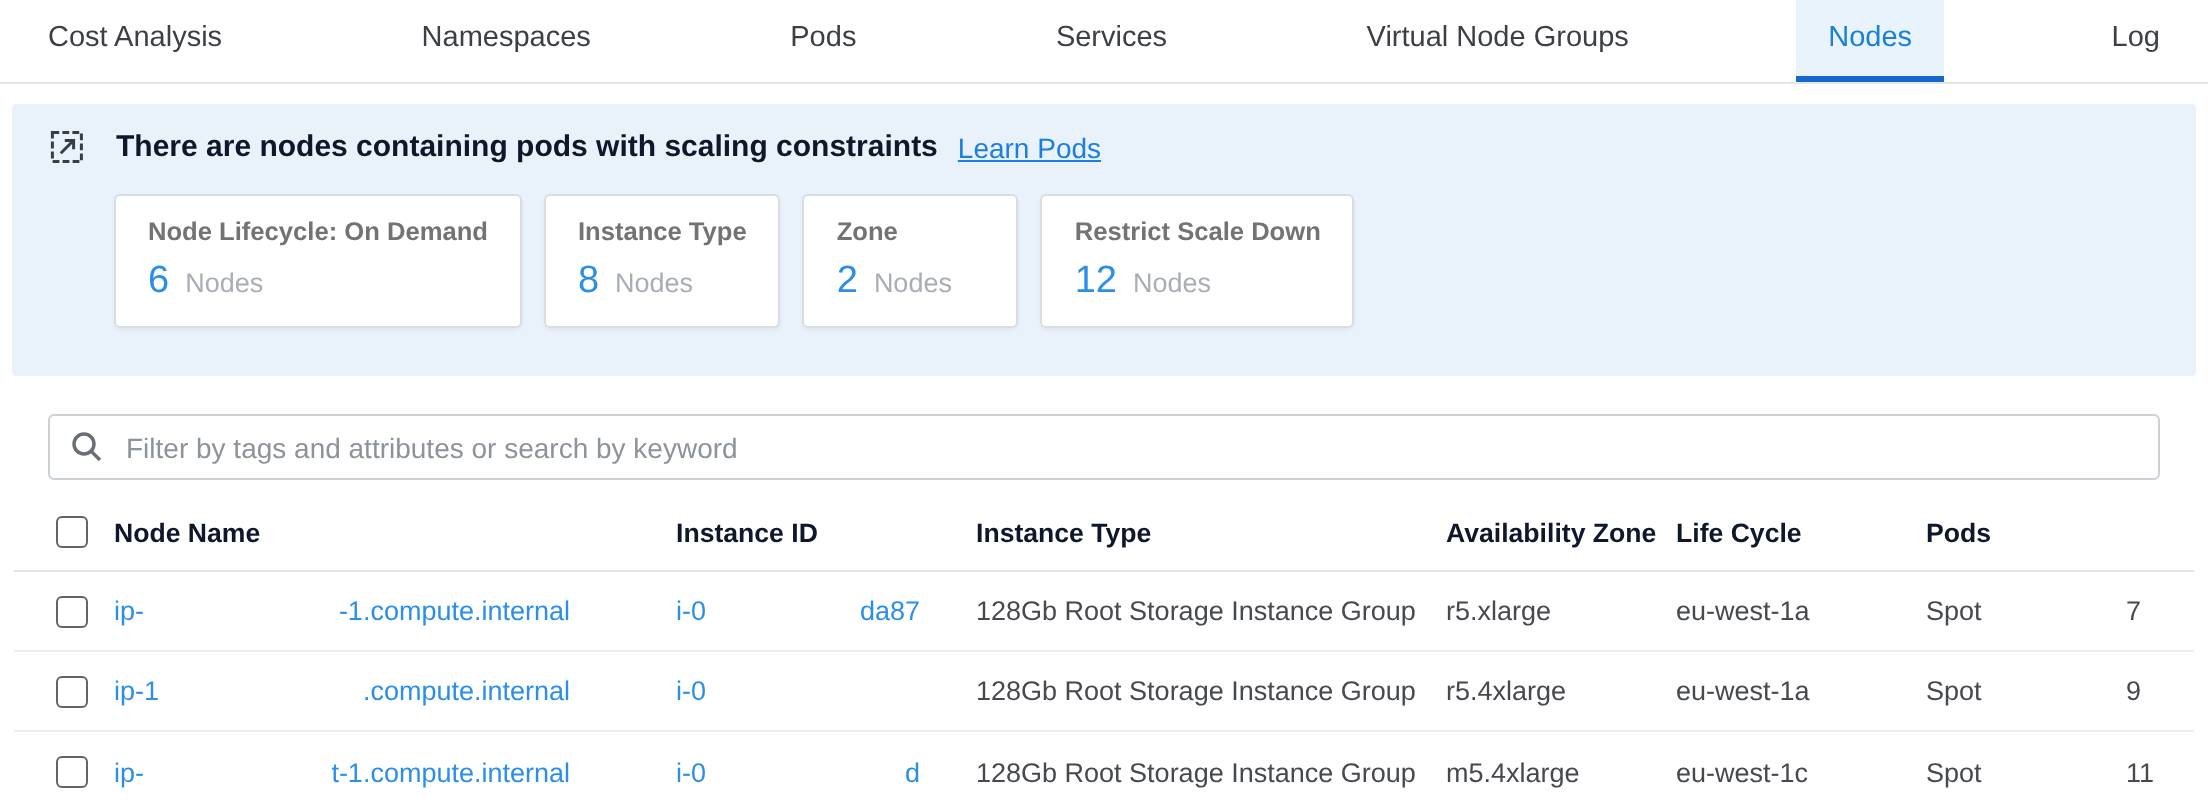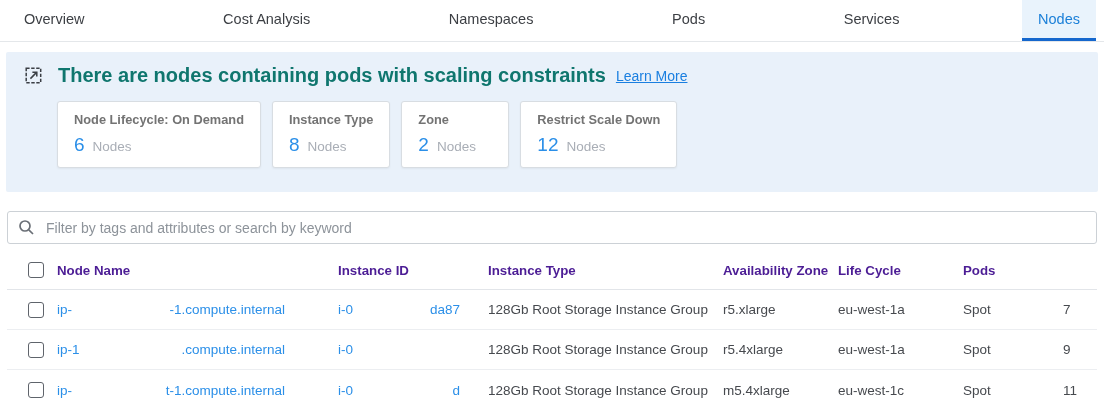--- a/index.html
+++ b/index.html
@@ -24,94 +24,95 @@
     color:#1a7fd8; background:#e9f3fc; border-bottom-color:#1567cd;
   }
 
   
   .banner {
     margin:10px 6px 0; background:#e9f1fa; border-radius:2px;
     padding:12px 18px 24px;
   }
   .banner-head { display:flex; align-items:center; }
   .banner-icon { width:19px; height:19px; flex:0 0 auto; margin-right:15px; }
-  .banner-text { font-size:20px; font-weight:600; color:#0f766e; }
+  .banner-text { font-size:15px; font-weight:600; color:#0f172a; }
   .learn-more {
     margin-left:10px; font-size:14px; font-weight:400;
     color:#1a7fe0; text-decoration:underline; cursor:pointer;
   }
   .cards { display:flex; gap:11px; margin:14px 0 0 33px; }
   .card {
     background:#fff; border:1px solid #d8dde2; border-radius:3px;
     padding:10px 16px 11px; box-shadow:0 1px 2px rgba(0,0,0,0.05);
     cursor:pointer; min-width:108px;
   }
   .card-title { font-size:12.8px; font-weight:600; color:#737373; white-space:nowrap; }
   .card-count { margin-top:7px; display:flex; align-items:baseline; gap:8px; }
   .card-num  { font-size:19px; color:#2b8fe8; }
   .card-unit { font-size:13.5px; color:#a9aeb6; }
 
   
   .search {
-    margin:19px 7px 0; height:33px; border:1px solid #ccd1d6; border-radius:3px;
+    margin:19px 24px 0; height:33px; border:1px solid #ccd1d6; border-radius:3px;
     display:flex; align-items:center; padding:0 10px; gap:9px; background:#fff;
   }
   .search svg { flex:0 0 auto; }
   .search input {
     flex:1; border:none; outline:none; background:transparent;
     font-size:14px; color:#3c3f44; font-family:"Liberation Sans", sans-serif;
   }
   .search input::placeholder { color:#8d939a; }
 
   
   .table { margin:7px 7px 0; }
   .thead, .trow {
     display:grid; align-items:center;
     grid-template-columns:50px 281px 150px 235px 115px 125px 100px 34px;
   }
   .thead {
     height:39px; border-bottom:1px solid #e2e5e9;
-    font-size:13.3px; font-weight:600; color:#4c1d95;
+    font-size:13.3px; font-weight:600; color:#0f172a;
   }
   .trow {
     height:40px; border-bottom:1px solid #eceef1;
     font-size:13.5px; color:#46494e;
   }
   .trow:last-child { border-bottom:none; }
   .th { cursor:pointer; white-space:nowrap; }
   .cell { white-space:nowrap; }
   .checkbox {
     width:16px; height:16px; margin-left:21px; display:inline-block;
     border:1.5px solid #5f646b; border-radius:3px; background:#fff; cursor:pointer;
   }
   .link { color:#2b8fe8; text-decoration:none; cursor:pointer; }
   .name-inner { display:flex; justify-content:space-between; width:228px; }
   .id-inner   { display:flex; justify-content:space-between; width:122px; }
 </style>
 </head>
 <body>
 
 <nav class="tab-bar">
-    <div class="tab">Overview</div>
     <div class="tab">Cost Analysis</div>
     <div class="tab">Namespaces</div>
     <div class="tab">Pods</div>
     <div class="tab">Services</div>
+    <div class="tab">Virtual Node Groups</div>
     <div class="tab active">Nodes</div>
+    <div class="tab">Log</div>
   </nav>
 
 <section class="banner">
   <div class="banner-head">
     <svg class="banner-icon" viewBox="0 0 19 19" fill="none" stroke="#3a3e44" stroke-width="1.5">
       <rect x="2.2" y="2.2" width="14.5" height="14.5" stroke-dasharray="3.4 1.6"></rect>
       <line x1="6.4" y1="12.6" x2="12.6" y2="6.4"></line>
       <polyline points="8.4,6.2 12.8,6.2 12.8,10.6"></polyline>
     </svg>
     <span class="banner-text">There are nodes containing pods with scaling constraints</span>
-    <a class="learn-more">Learn More</a>
+    <a class="learn-more">Learn Pods</a>
   </div>
   <div class="cards">
   <div class="card">
     <div class="card-title">Node Lifecycle: On Demand</div>
     <div class="card-count">
       <span class="card-num">6</span>
       <span class="card-unit">Nodes</span>
     </div>
   </div>
 

